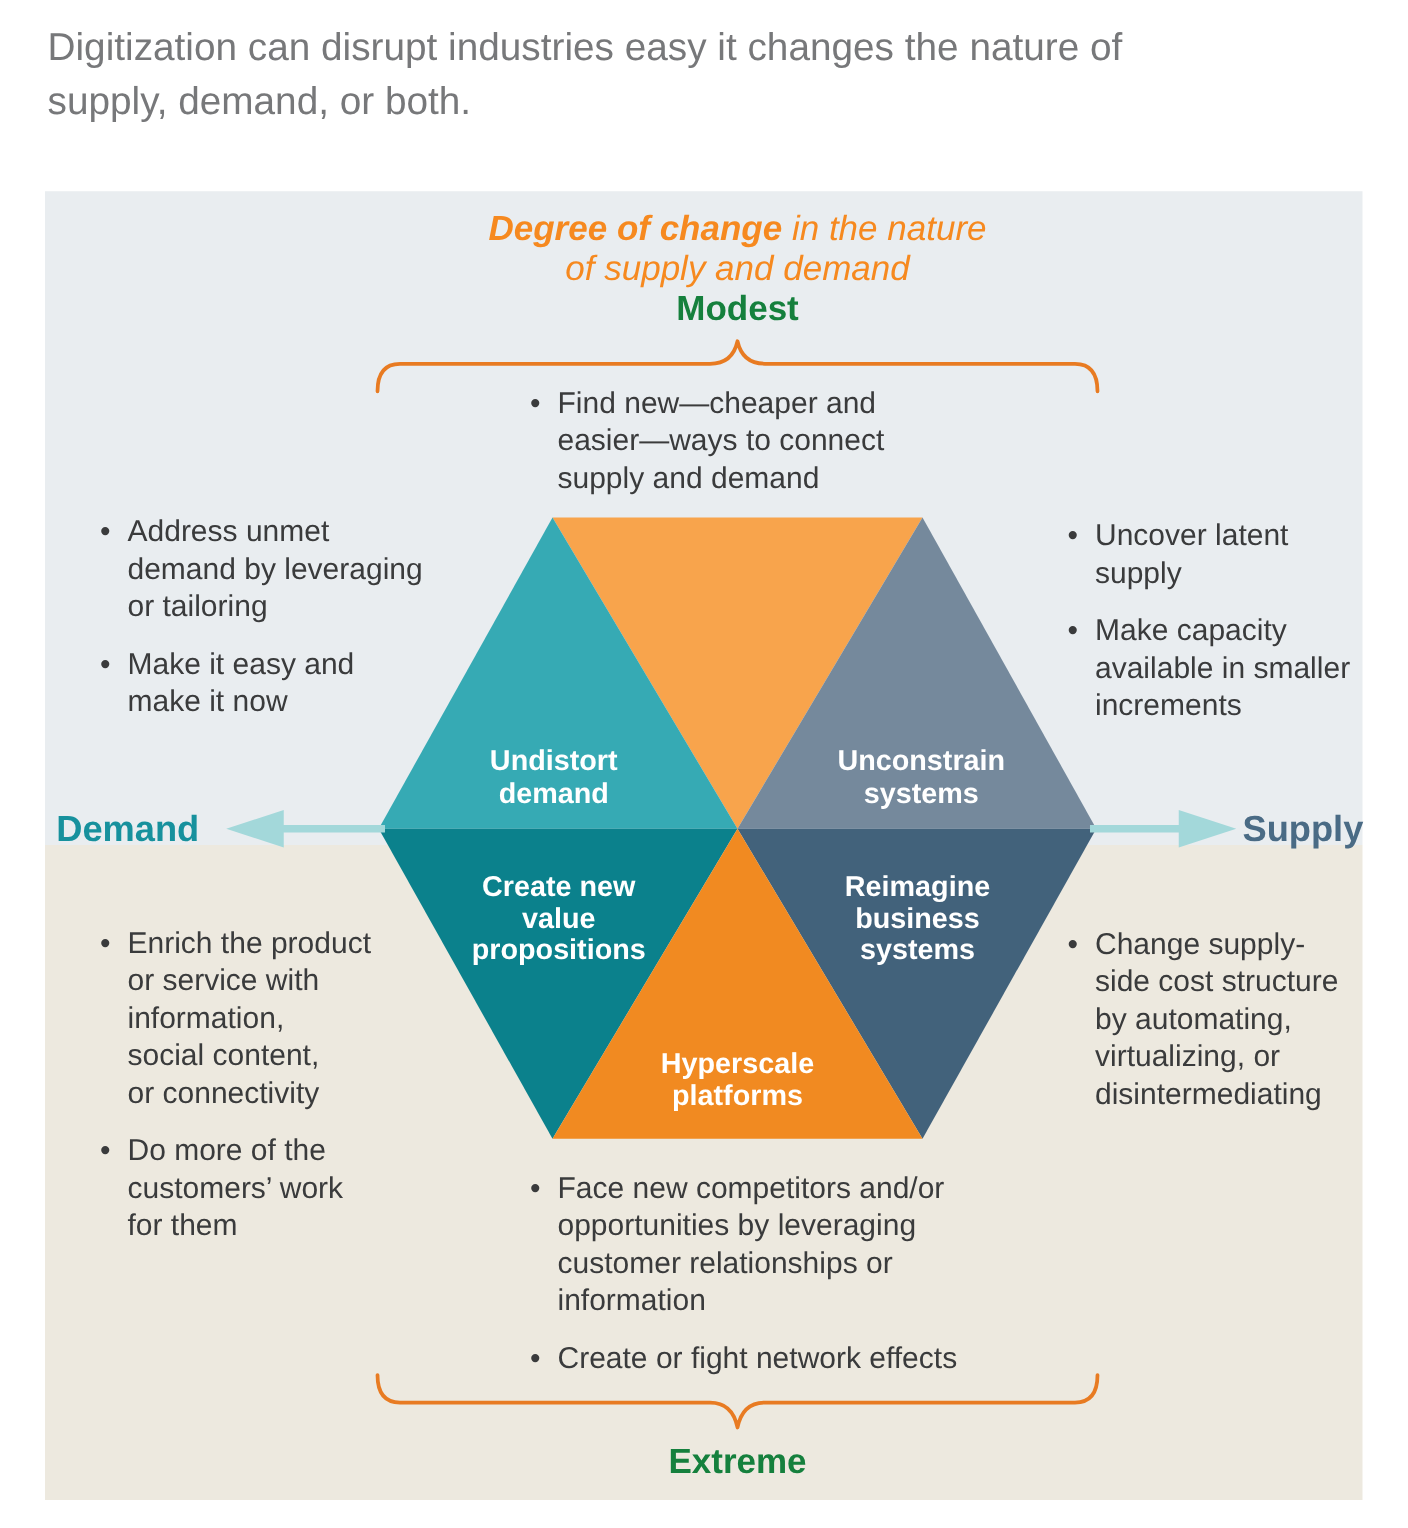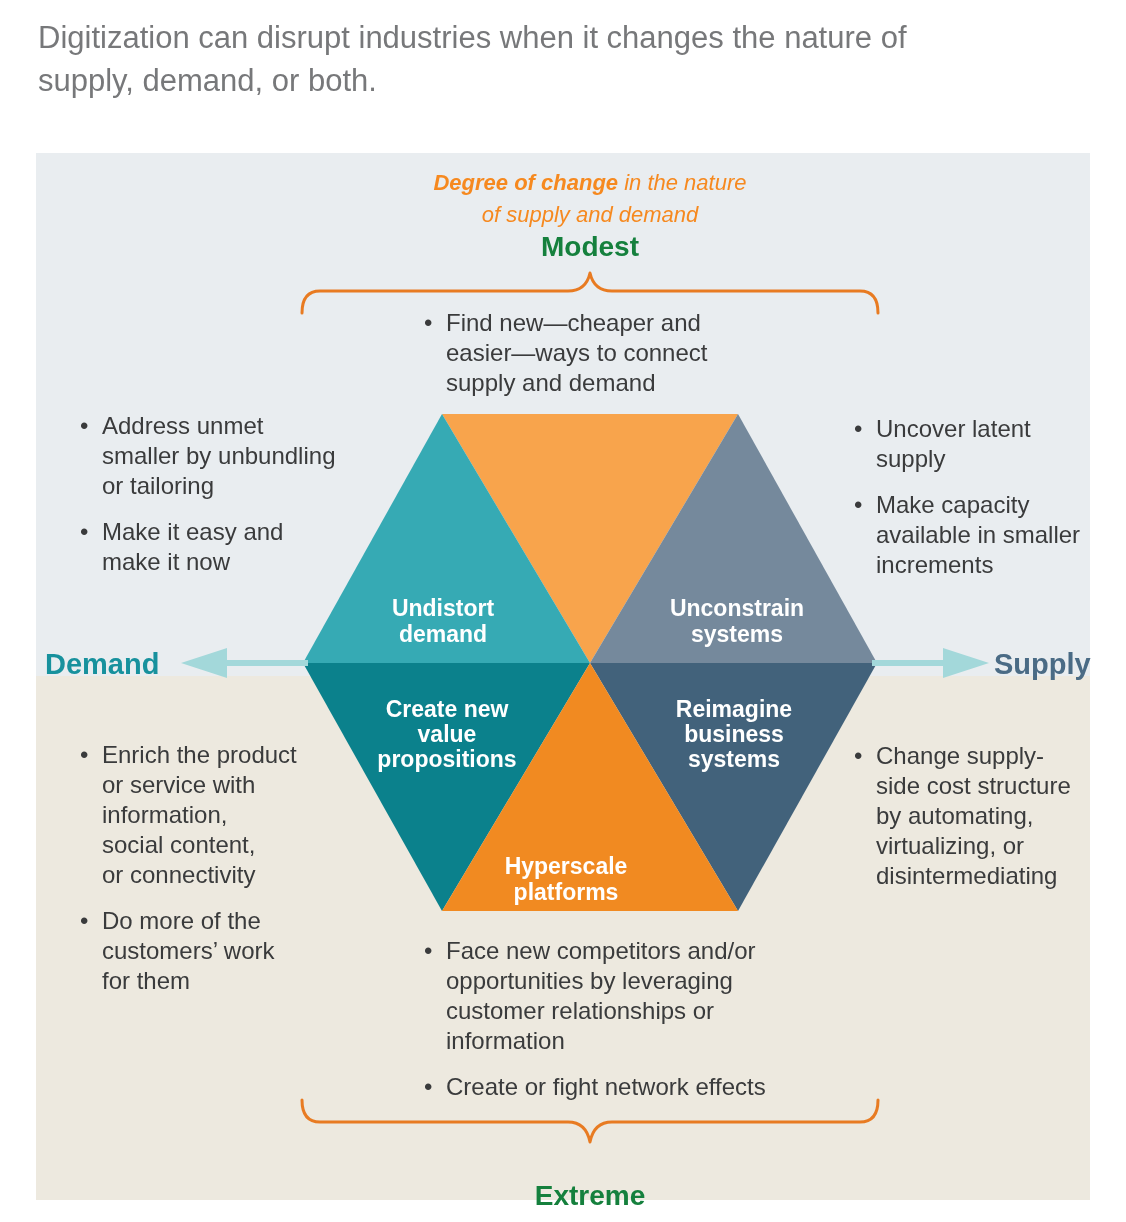--- a/index.html
+++ b/index.html
@@ -41,38 +41,38 @@
     position: absolute;
     left: 0; top: 0;
     width: 1126px; height: 1222px;
   }
 
   .degree-header {
     position: absolute;
     left: 302px; top: 167px;
     width: 576px;
     text-align: center;
-    font-size: 22px;
+    font-size: 28px;
     line-height: 32px;
     font-style: italic;
     color: #F6891F;
   }
   .degree-header .b { font-weight: 700; }
 
   .scale-label {
     position: absolute;
     left: 302px;
     width: 576px;
     text-align: center;
     font-size: 28px;
     font-weight: 700;
     color: #15803d;
   }
   .scale-label.modest { top: 231px; }
-  .scale-label.extreme { top: 1153px; margin-top: 27px; }
+  .scale-label.extreme { top: 1153px; }
 
   .axis-label {
     position: absolute;
     font-size: 29px;
     font-weight: 700;
   }
   .axis-label.demand { left: 45px; top: 648px; color: #17919D; }
   .axis-label.supply { left: 994px; top: 648px; color: #4A6B85; }
 
   .tri-label {
@@ -83,21 +83,21 @@
     line-height: 26px;
     font-weight: 700;
     color: #ffffff;
     white-space: pre-line;
   }
   .tri-label.make       { left: 480px; top: 467px; }
   .tri-label.undistort  { left: 333px; top: 595px; }
   .tri-label.unconstrain{ left: 627px; top: 595px; }
   .tri-label.create     { left: 337px; top: 697px; line-height: 25px; }
   .tri-label.reimagine  { left: 624px; top: 697px; line-height: 25px; }
-  .tri-label.hyperscale { left: 456px; top: 837px; margin-top: 16px; }
+  .tri-label.hyperscale { left: 480px; top: 837px; }
 
   .bullet-list { position: absolute; }
   .bullet-list.top-center    { left: 424px; top: 308px; }
   .bullet-list.left-upper    { left: 80px;  top: 411px; }
   .bullet-list.right-upper   { left: 854px; top: 414px; }
   .bullet-list.left-lower    { left: 80px;  top: 740px; }
   .bullet-list.right-lower   { left: 854px; top: 741px; }
   .bullet-list.bottom-center { left: 424px; top: 936px; }
 
   .bullet-item {
@@ -115,21 +115,21 @@
     font-size: 24px;
     line-height: 30px;
   }
   .bullet-item .btext { white-space: pre-line; }
 </style>
 </head>
 <body>
 
 <div class="page">
 
-  <div class="title pre">Digitization can disrupt industries when it changes the nature of
+  <div class="title pre">Digitization can disrupt industries easy it changes the nature of
 supply, demand, or both.</div>
 
   <div class="panel-top"></div>
   <div class="panel-bottom"></div>
 
   <svg class="diagram-svg" viewBox="0 0 1126 1222" xmlns="http://www.w3.org/2000/svg">
 
     <polygon points="590,663 442,414 738,414" fill="#F8A44C"></polygon>
     <polygon points="590,663 303,663 442,414" fill="#36AAB4"></polygon>
     <polygon points="590,663 738,414 877,663" fill="#75899C"></polygon>
@@ -179,21 +179,21 @@
       <span class="btext">Find new—cheaper and
 easier—ways to connect
 supply and demand</span>
     </div>
   </div>
 
   <div class="bullet-list left-upper">
     <div class="bullet-item">
       <span class="dot">•</span>
       <span class="btext">Address unmet
-smaller by unbundling
+demand by leveraging
 or tailoring</span>
     </div>
     <div class="bullet-item">
       <span class="dot">•</span>
       <span class="btext">Make it easy and
 make it now</span>
     </div>
   </div>
 
   <div class="bullet-list right-upper">

